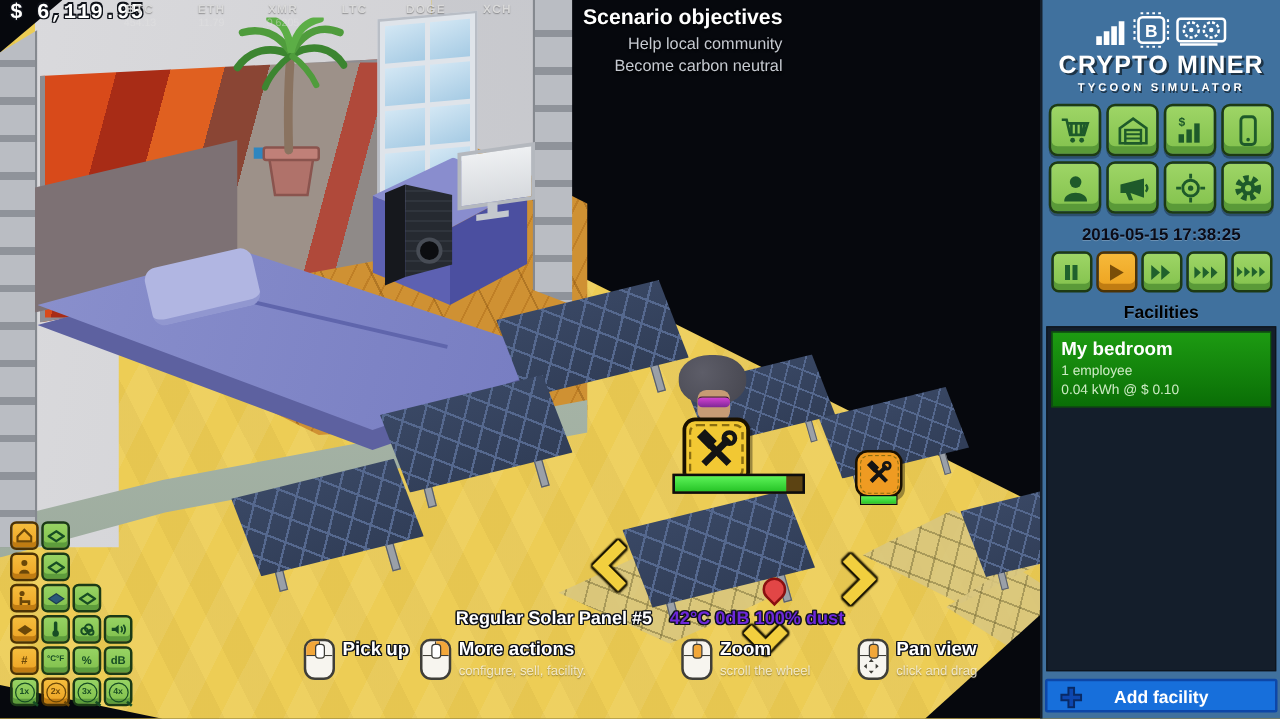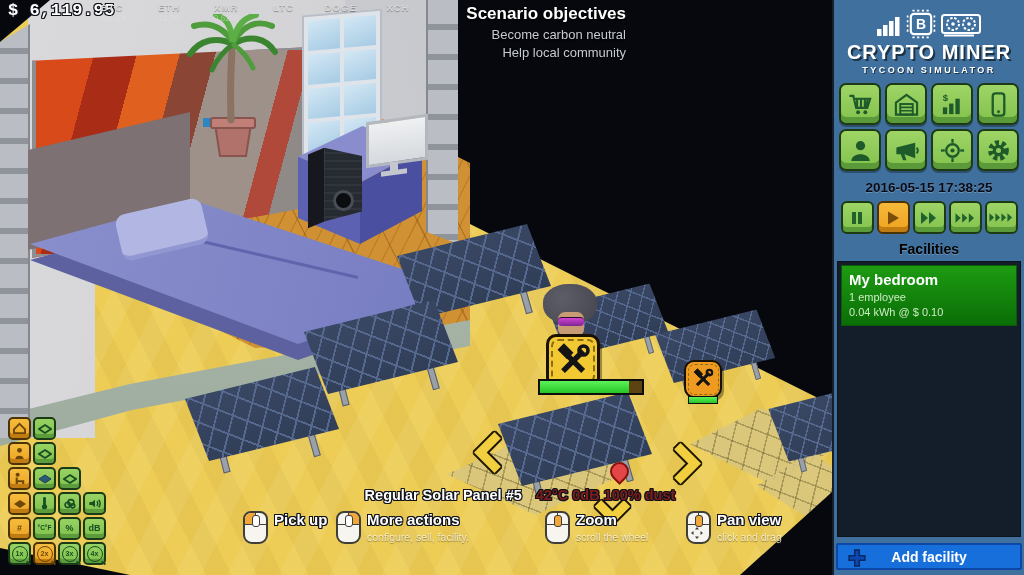--- a/index.html
+++ b/index.html
@@ -94,21 +94,21 @@
   .outline{text-shadow:1px 0 0 #10131a,-1px 0 0 #10131a,0 1px 0 #10131a,0 -1px 0 #10131a,1px 1px 0 #10131a,-1px -1px 0 #10131a,1px -1px 0 #10131a,-1px 1px 0 #10131a;}
   .money{position:absolute;left:8px;top:1px;font-size:17px;font-weight:900;color:#fff;letter-spacing:.5px;font-family:Liberation Mono, monospace;}
   .ticker{position:absolute;left:95px;top:2px;width:320px;display:flex;justify-content:space-between;}
   .ticker .ti{text-align:center;min-width:34px;}
   .ticker .sym{font-size:9.5px;font-weight:700;letter-spacing:1px;color:#d9d9d9;text-shadow:0 1px 1px rgba(0,0,0,.35);}
   .ticker .val{font-size:8.5px;color:#e4e4e4;opacity:.45;}
   .objectives{position:absolute;right:206px;top:4px;text-align:right;}
   .objectives .t{font-size:17px;font-weight:700;color:#fff;text-shadow:0 1px 2px #000;}
   .objectives .o{font-size:13px;color:#c6cad1;text-shadow:0 1px 2px #000;margin-top:3px;}
   .selinfo{position:absolute;left:240px;top:487px;width:560px;text-align:center;font-size:14.5px;font-weight:800;pointer-events:none;}
-  .selinfo .nm{color:#fff;} .selinfo .st{color:#7f1d1d;padding-left:10px;}
+  .selinfo .nm{color:#fff;} .selinfo .st{color:#6d28d9;padding-left:10px;}
   
   .legend-item{position:absolute;top:511px;display:flex;gap:6px;align-items:flex-start;}
   .mouse{position:relative;width:21px;height:29px;background:#f7f5ef;border:2px solid #3f3e38;border-radius:8px 8px 9px 9px;flex:none;}
   .mouse .mb{position:absolute;top:0;width:50%;height:12px;box-sizing:border-box;border-bottom:1px solid #3f3e38;}
   .mouse .mb.l{left:0;border-right:1px solid #3f3e38;border-radius:6px 0 0 0;}
   .mouse .mb.r{right:0;border-radius:0 6px 0 0;}
   .mouse .hl{background:#f2a73a;}
   .mouse .mw{position:absolute;left:50%;top:2px;transform:translateX(-50%);width:6px;height:10px;border:1.5px solid #3f3e38;border-radius:3px;background:#fff;z-index:2;}
   .mouse .mw.hl{background:#f2a73a;}
   .mouse svg.parr{position:absolute;left:3px;top:14px;}
@@ -312,22 +312,22 @@
           <div class="sym">DOGE</div>
           <div class="val"></div>
         </div>
       <div class="ti">
           <div class="sym">XCH</div>
           <div class="val"></div>
         </div>
     </div>
     <div class="objectives">
       <div class="t">Scenario objectives</div>
+      <div class="o">Help local community</div>
       <div class="o">Become carbon neutral</div>
-      <div class="o">Help local community</div>
     </div>
 
     <div class="selinfo outline">
       <span class="nm">Regular Solar Panel #5 </span>
       <span class="st">42°C 0dB 100% dust</span>
     </div>
 
     <div class="legend-item" style="left:243px;">
       <div class="mouse">
           <i class="mb l hl"></i>

